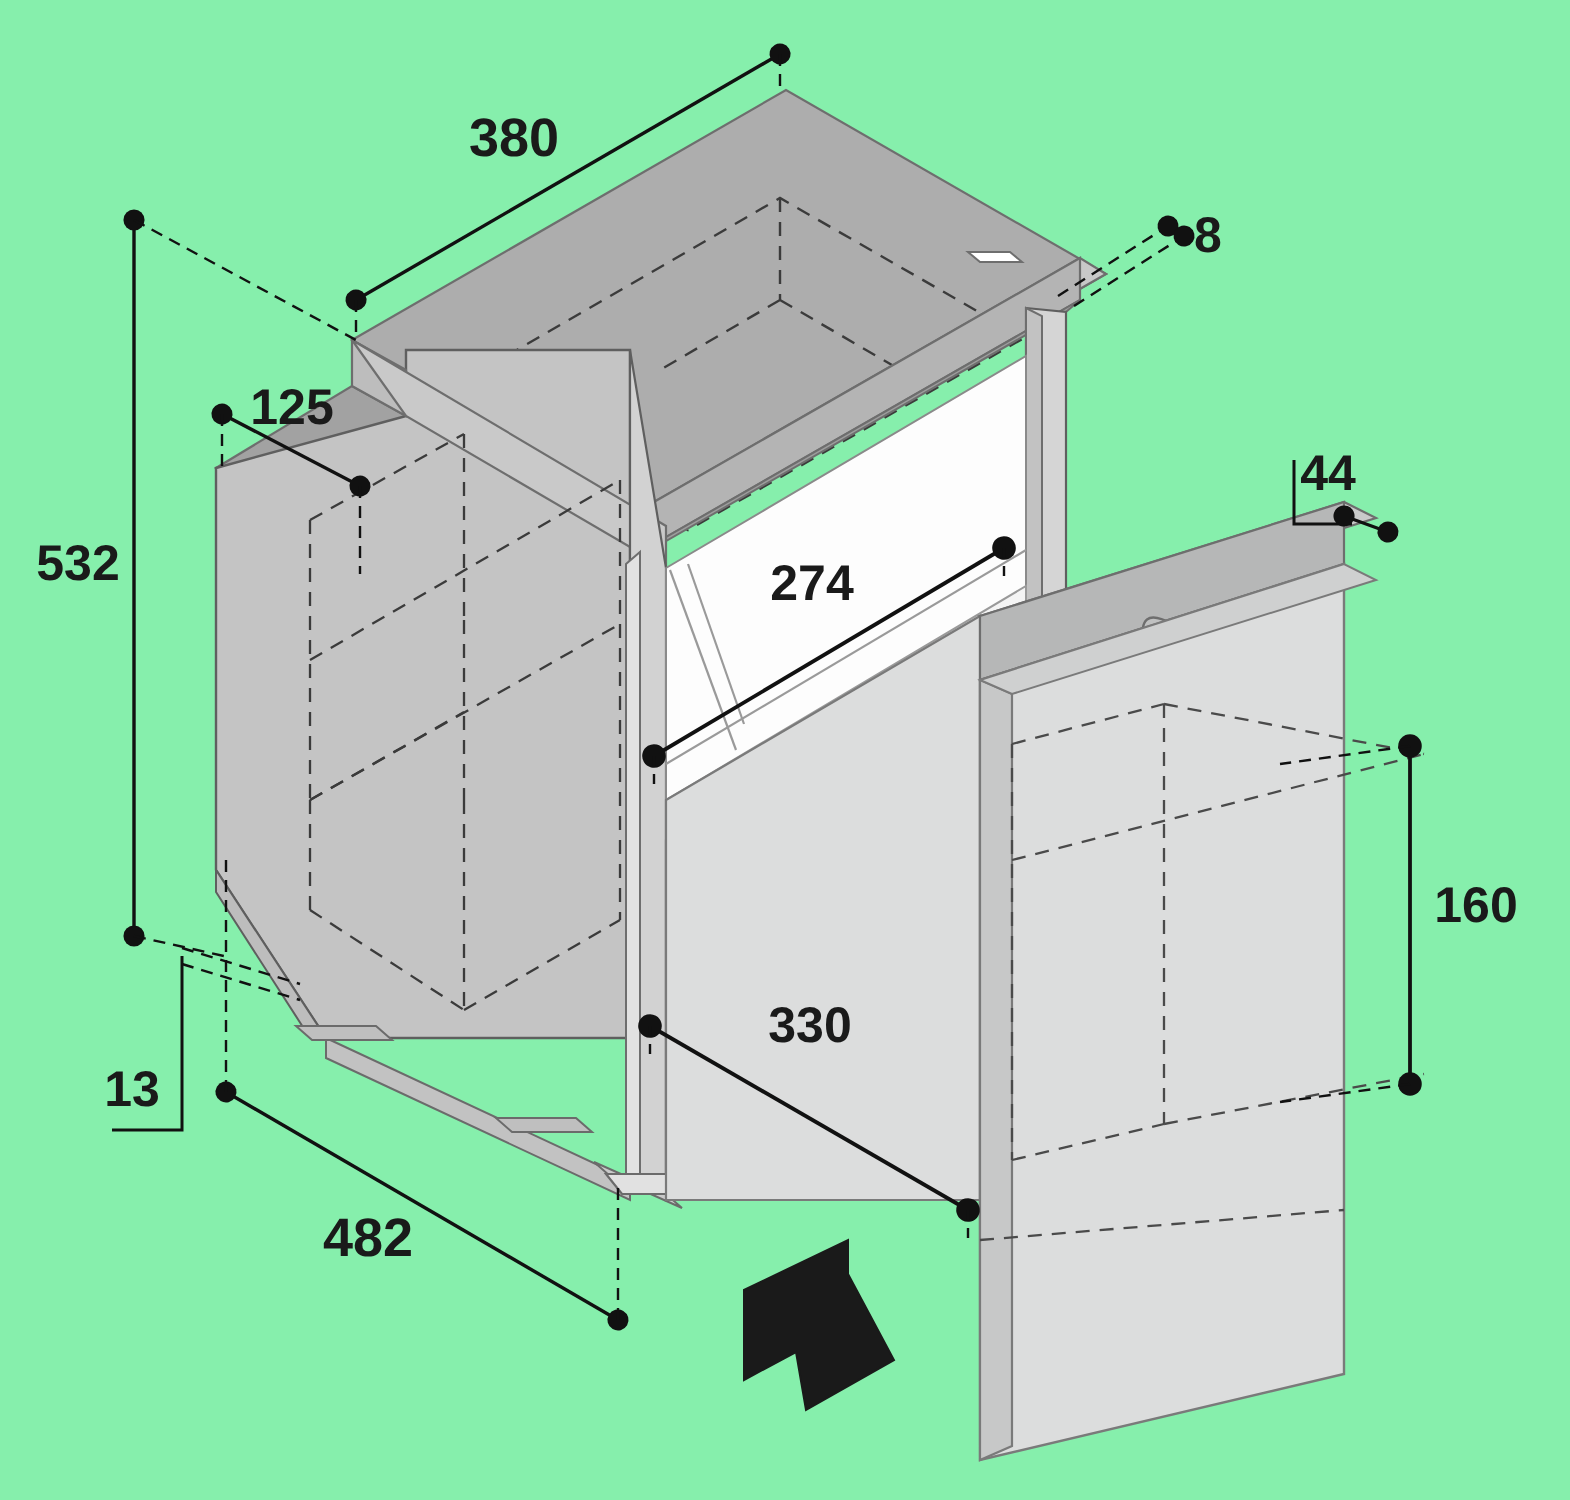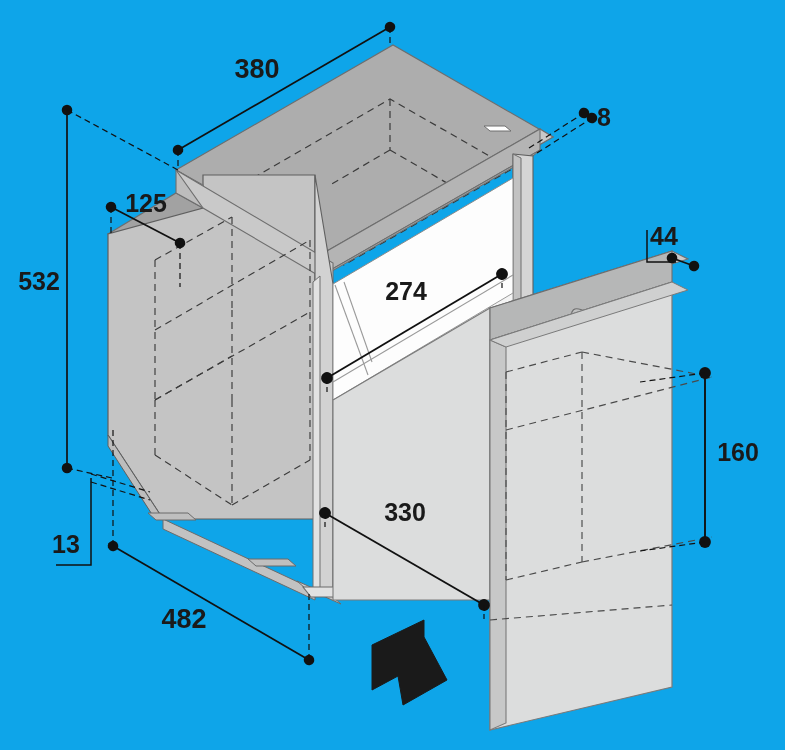--- a/index.html
+++ b/index.html
@@ -1,18 +1,18 @@
 <!DOCTYPE html>
 <html><head>
 <meta charset="utf-8">
 <style>
   html,body{margin:0;padding:0;background:#ffffff;}
   body{width:785px;height:750px;overflow:hidden;
        font-family:"Liberation Sans", sans-serif;}
-  #stage{position:relative;width:785px;height:750px;background:#0ea5e9;}
+  #stage{position:relative;width:785px;height:750px;background:#86efac;}
   #stage svg{position:absolute;left:0;top:0;}
   .dimtext{font-family:"Liberation Sans", sans-serif;font-weight:700;fill:#1a1a1a;}
 </style>
 </head>
 <body>
 
 <div id="stage">
 
   <svg width="785" height="750" viewBox="0 0 785 750">
 

